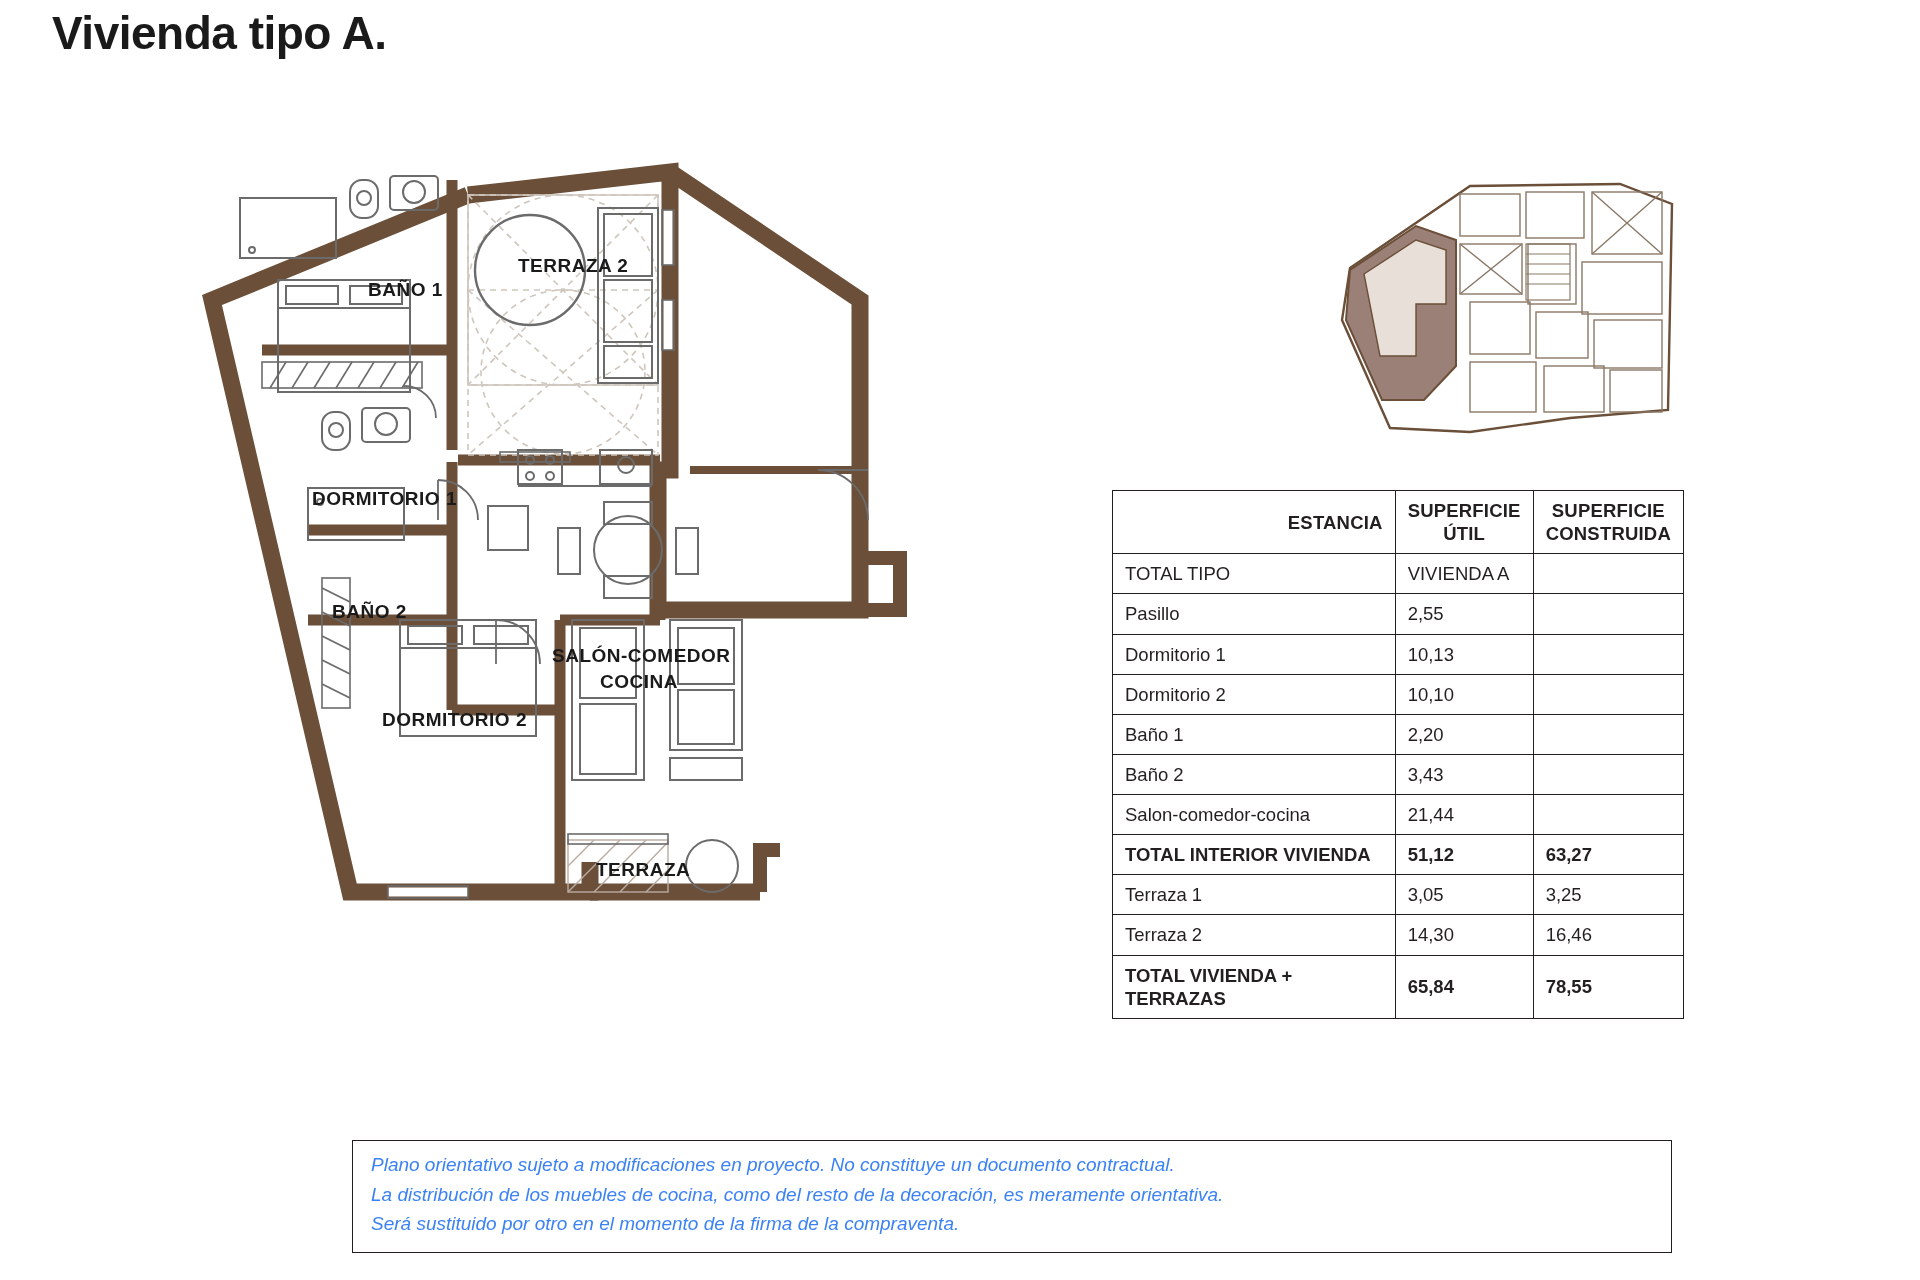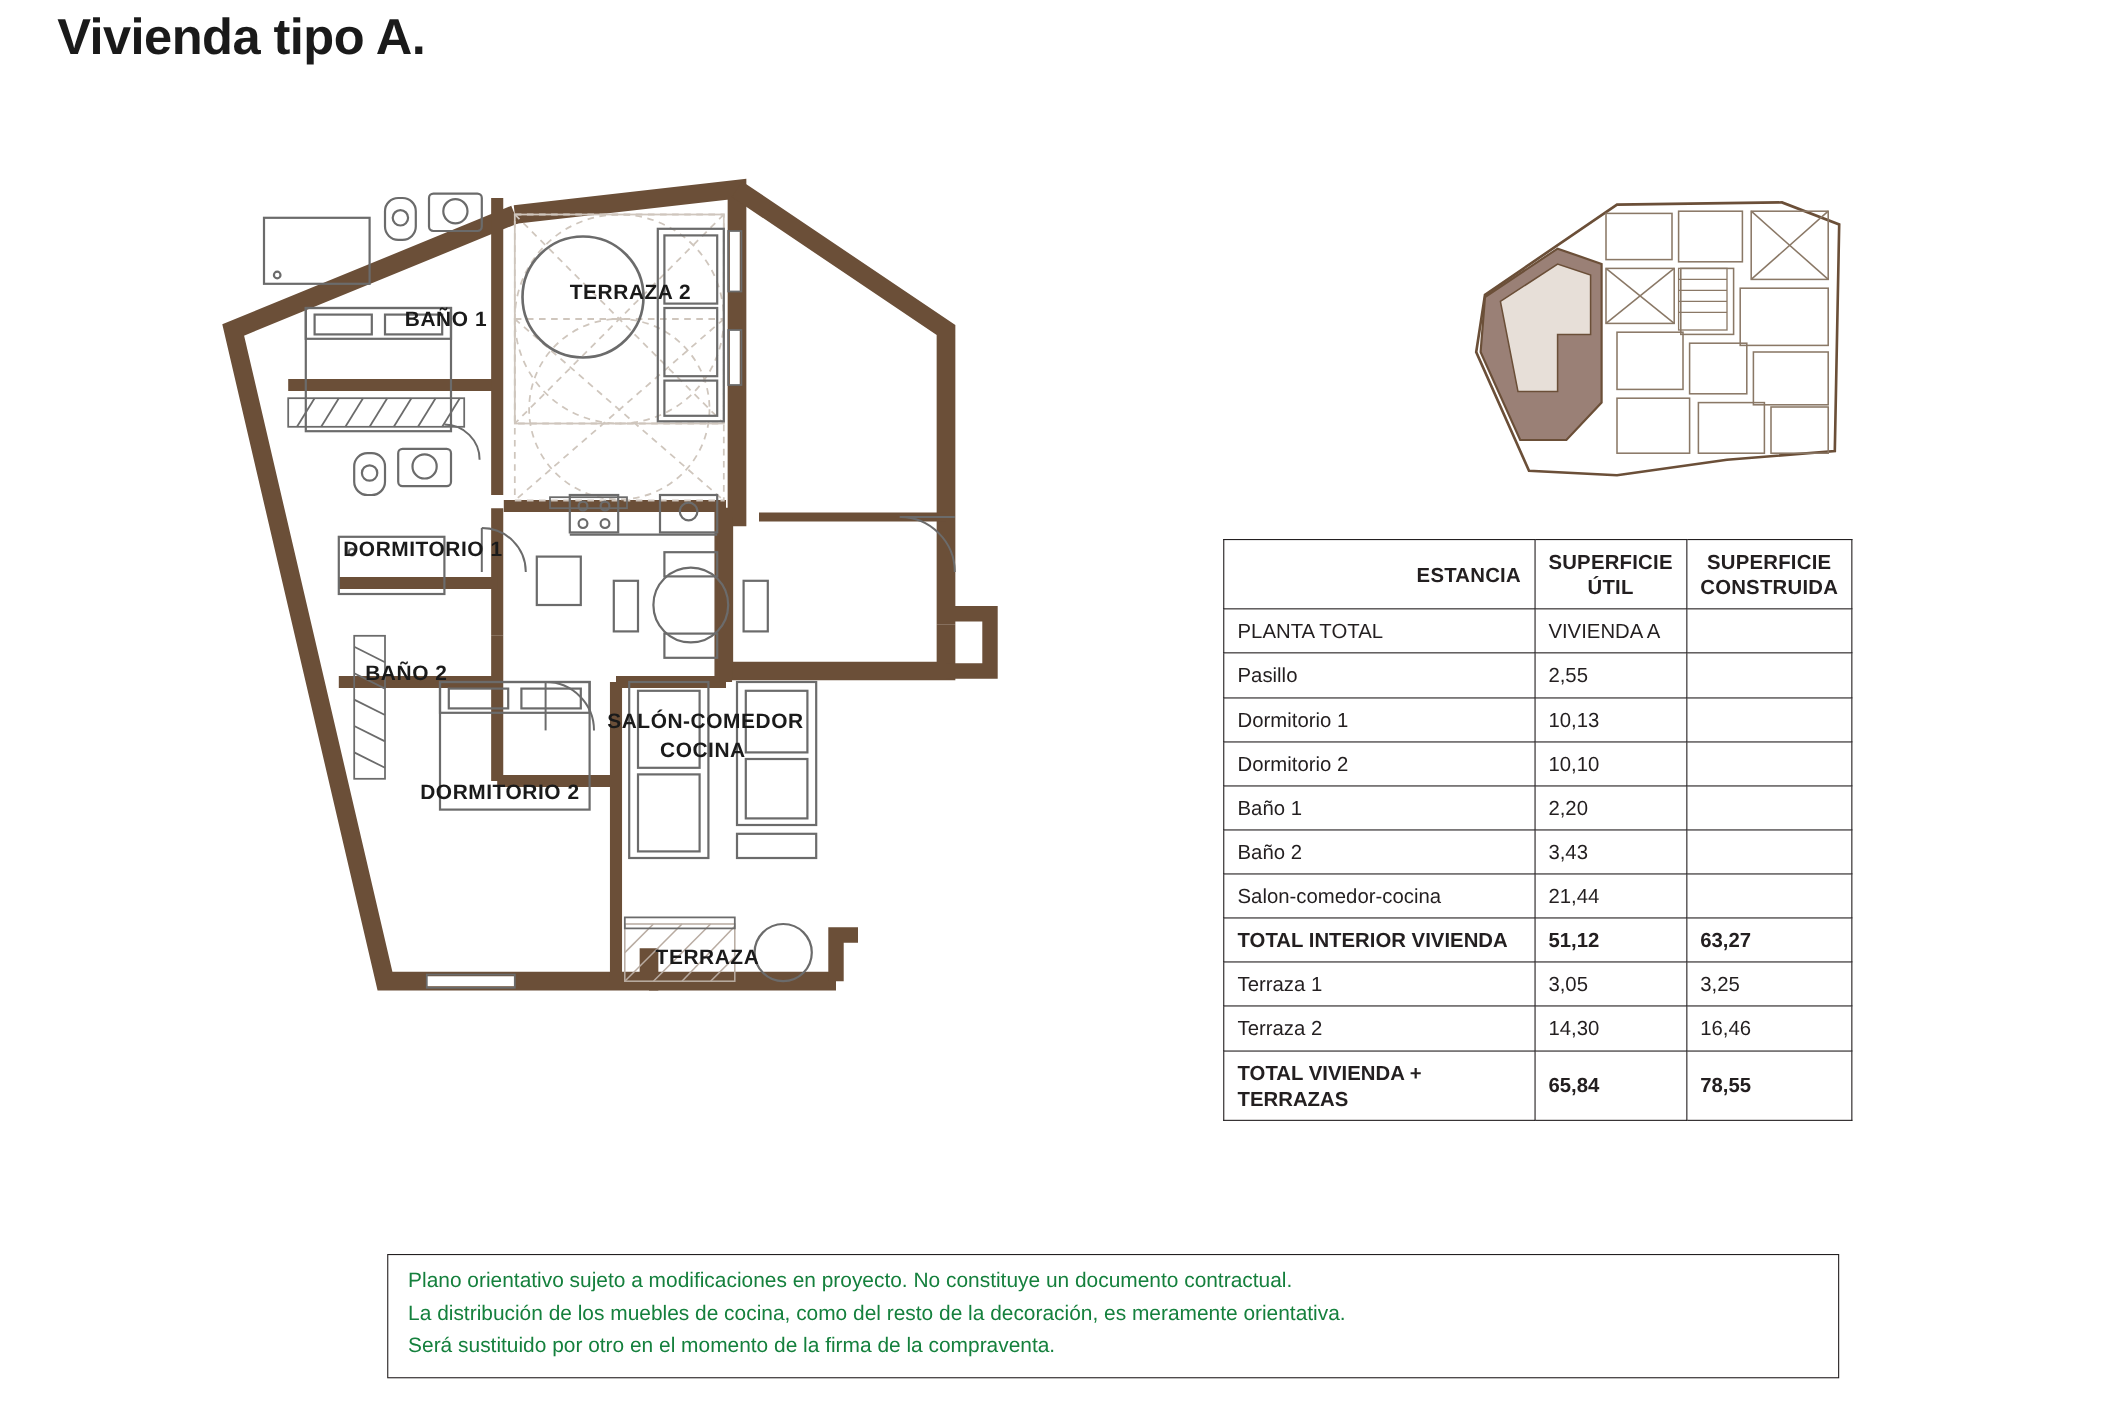--- a/index.html
+++ b/index.html
@@ -84,21 +84,22 @@
     top: 1140px;
     width: 1320px;
     border: 1.4px solid #231f20;
     padding: 10px 14px 12px 18px;
     box-sizing: border-box;
   }
   #note p {
     margin: 0 0 2px 0;
     font-size: 19px;
     line-height: 1.45;
-    color: #15803d;
+    color: #3b82f6;
+    font-style: italic;
   }
   
   .roomlabel {
     font-family: "Liberation Sans", sans-serif;
     font-size: 19px;
     font-weight: bold;
     fill: #1a1a1a;
     letter-spacing: 0.5px;
   }
 </style>
@@ -335,21 +336,21 @@
             <div>ÚTIL</div>
           </th>
           <th>
             <div>SUPERFICIE</div>
             <div>CONSTRUIDA</div>
           </th>
         </tr>
       </thead>
       <tbody>
         <tr>
-          <td class="head-row">PLANTA TOTAL</td>
+          <td class="head-row">TOTAL TIPO</td>
           <td class="head-row">VIVIENDA A</td>
           <td class="head-row"></td>
         </tr>
         <tr>
           <td>Pasillo</td>
           <td class="num">2,55</td>
           <td class="num"></td>
         </tr>
         <tr>
           <td>Dormitorio 1</td>

